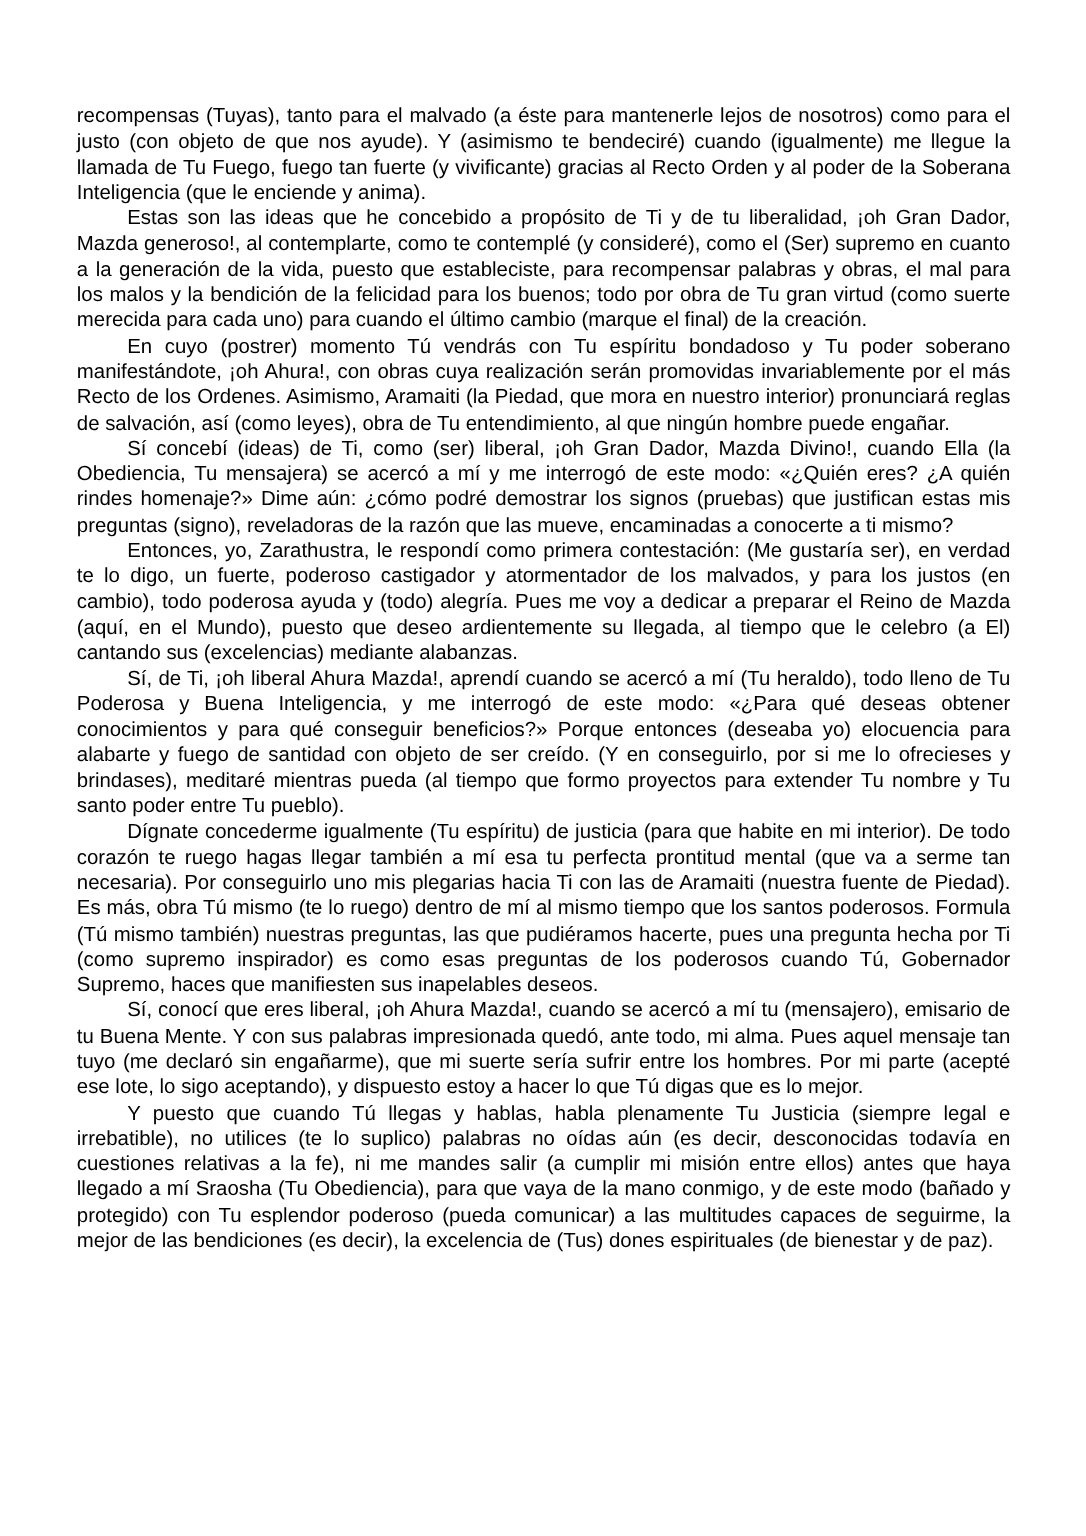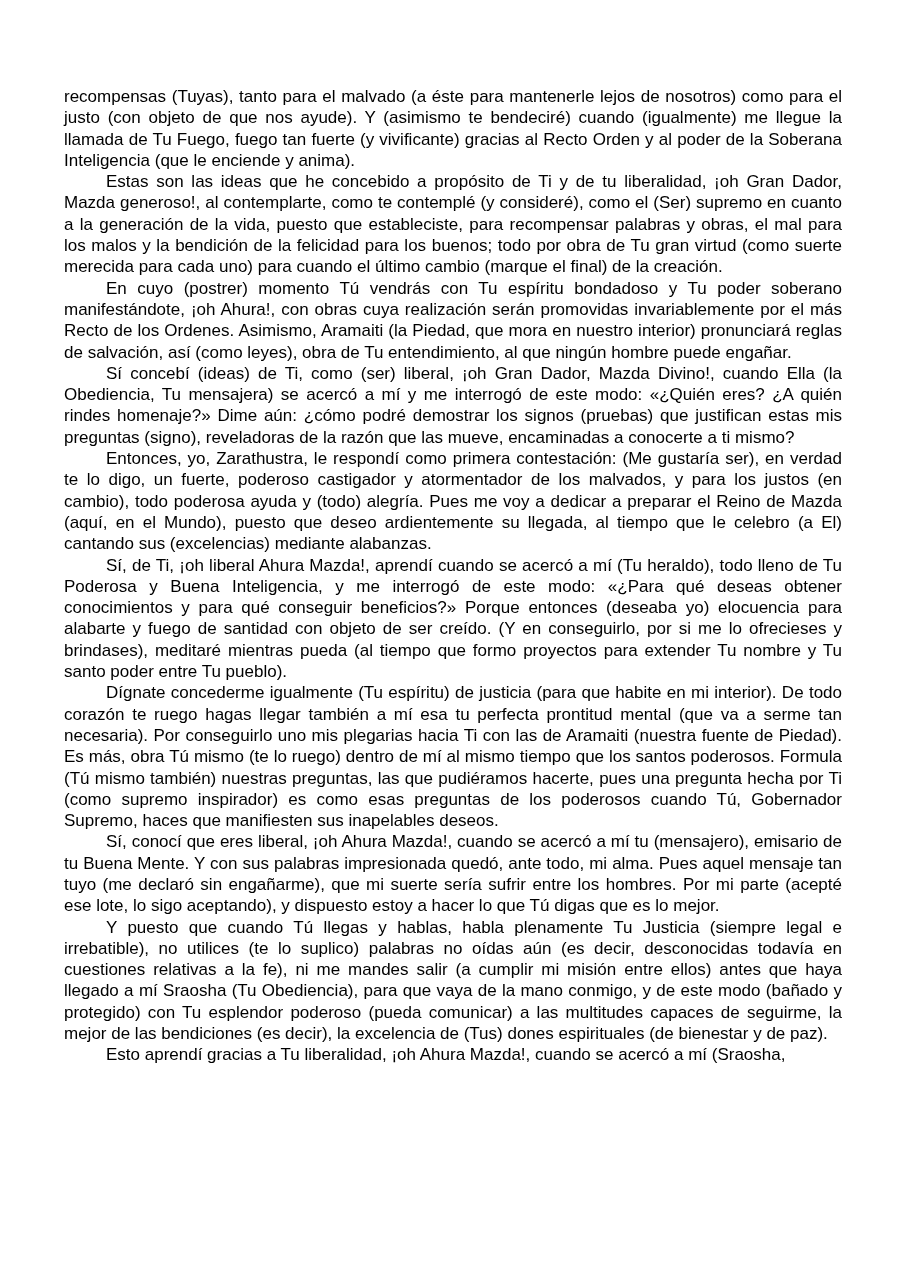--- a/index.html
+++ b/index.html
@@ -52,15 +52,14 @@
   <div class="text-column">
     <p class="para no-indent">recompensas (Tuyas), tanto para el malvado (a éste para mantenerle lejos de nosotros) como para el justo (con objeto de que nos ayude). Y (asimismo te bendeciré) cuando (igualmente) me llegue la llamada de Tu Fuego, fuego tan fuerte (y vivificante) gracias al Recto Orden y al poder de la Soberana Inteligencia (que le enciende y anima).</p>
     <p class="para indent">Estas son las ideas que he concebido a propósito de Ti y de tu liberalidad, ¡oh Gran Dador, Mazda generoso!, al contemplarte, como te contemplé (y consideré), como el (Ser) supremo en cuanto a la generación de la vida, puesto que estableciste, para recompensar palabras y obras, el mal para los malos y la bendición de la felicidad para los buenos; todo por obra de Tu gran virtud (como suerte merecida para cada uno) para cuando el último cambio (marque el final) de la creación.</p>
     <p class="para indent">En cuyo (postrer) momento Tú vendrás con Tu espíritu bondadoso y Tu poder soberano manifestándote, ¡oh Ahura!, con obras cuya realización serán promovidas invariablemente por el más Recto de los Ordenes. Asimismo, Aramaiti (la Piedad, que mora en nuestro interior) pronunciará reglas de salvación, así (como leyes), obra de Tu entendimiento, al que ningún hombre puede engañar.</p>
     <p class="para indent">Sí concebí (ideas) de Ti, como (ser) liberal, ¡oh Gran Dador, Mazda Divino!, cuando Ella (la Obediencia, Tu mensajera) se acercó a mí y me interrogó de este modo: «¿Quién eres? ¿A quién rindes homenaje?» Dime aún: ¿cómo podré demostrar los signos (pruebas) que justifican estas mis preguntas (signo), reveladoras de la razón que las mueve, encaminadas a conocerte a ti mismo?</p>
     <p class="para indent">Entonces, yo, Zarathustra, le respondí como primera contestación: (Me gustaría ser), en verdad te lo digo, un fuerte, poderoso castigador y atormentador de los malvados, y para los justos (en cambio), todo poderosa ayuda y (todo) alegría. Pues me voy a dedicar a preparar el Reino de Mazda (aquí, en el Mundo), puesto que deseo ardientemente su llegada, al tiempo que le celebro (a El) cantando sus (excelencias) mediante alabanzas.</p>
     <p class="para indent">Sí, de Ti, ¡oh liberal Ahura Mazda!, aprendí cuando se acercó a mí (Tu heraldo), todo lleno de Tu Poderosa y Buena Inteligencia, y me interrogó de este modo: «¿Para qué deseas obtener conocimientos y para qué conseguir beneficios?» Porque entonces (deseaba yo) elocuencia para alabarte y fuego de santidad con objeto de ser creído. (Y en conseguirlo, por si me lo ofrecieses y brindases), meditaré mientras pueda (al tiempo que formo proyectos para extender Tu nombre y Tu santo poder entre Tu pueblo).</p>
     <p class="para indent">Dígnate concederme igualmente (Tu espíritu) de justicia (para que habite en mi interior). De todo corazón te ruego hagas llegar también a mí esa tu perfecta prontitud mental (que va a serme tan necesaria). Por conseguirlo uno mis plegarias hacia Ti con las de Aramaiti (nuestra fuente de Piedad). Es más, obra Tú mismo (te lo ruego) dentro de mí al mismo tiempo que los santos poderosos. Formula (Tú mismo también) nuestras preguntas, las que pudiéramos hacerte, pues una pregunta hecha por Ti (como supremo inspirador) es como esas preguntas de los poderosos cuando Tú, Gobernador Supremo, haces que manifiesten sus inapelables deseos.</p>
     <p class="para indent">Sí, conocí que eres liberal, ¡oh Ahura Mazda!, cuando se acercó a mí tu (mensajero), emisario de tu Buena Mente. Y con sus palabras impresionada quedó, ante todo, mi alma. Pues aquel mensaje tan tuyo (me declaró sin engañarme), que mi suerte sería sufrir entre los hombres. Por mi parte (acepté ese lote, lo sigo aceptando), y dispuesto estoy a hacer lo que Tú digas que es lo mejor.</p>
     <p class="para indent">Y puesto que cuando Tú llegas y hablas, habla plenamente Tu Justicia (siempre legal e irrebatible), no utilices (te lo suplico) palabras no oídas aún (es decir, desconocidas todavía en cuestiones relativas a la fe), ni me mandes salir (a cumplir mi misión entre ellos) antes que haya llegado a mí Sraosha (Tu Obediencia), para que vaya de la mano conmigo, y de este modo (bañado y protegido) con Tu esplendor poderoso (pueda comunicar) a las multitudes capaces de seguirme, la mejor de las bendiciones (es decir), la excelencia de (Tus) dones espirituales (de bienestar y de paz).</p>
-    <p class="para indent">Esto aprendí gracias a Tu liberalidad, ¡oh Ahura Mazda!, cuando se acercó a mí (Sraosha,</p>
   </div>
 </div>
 
 </body></html>

